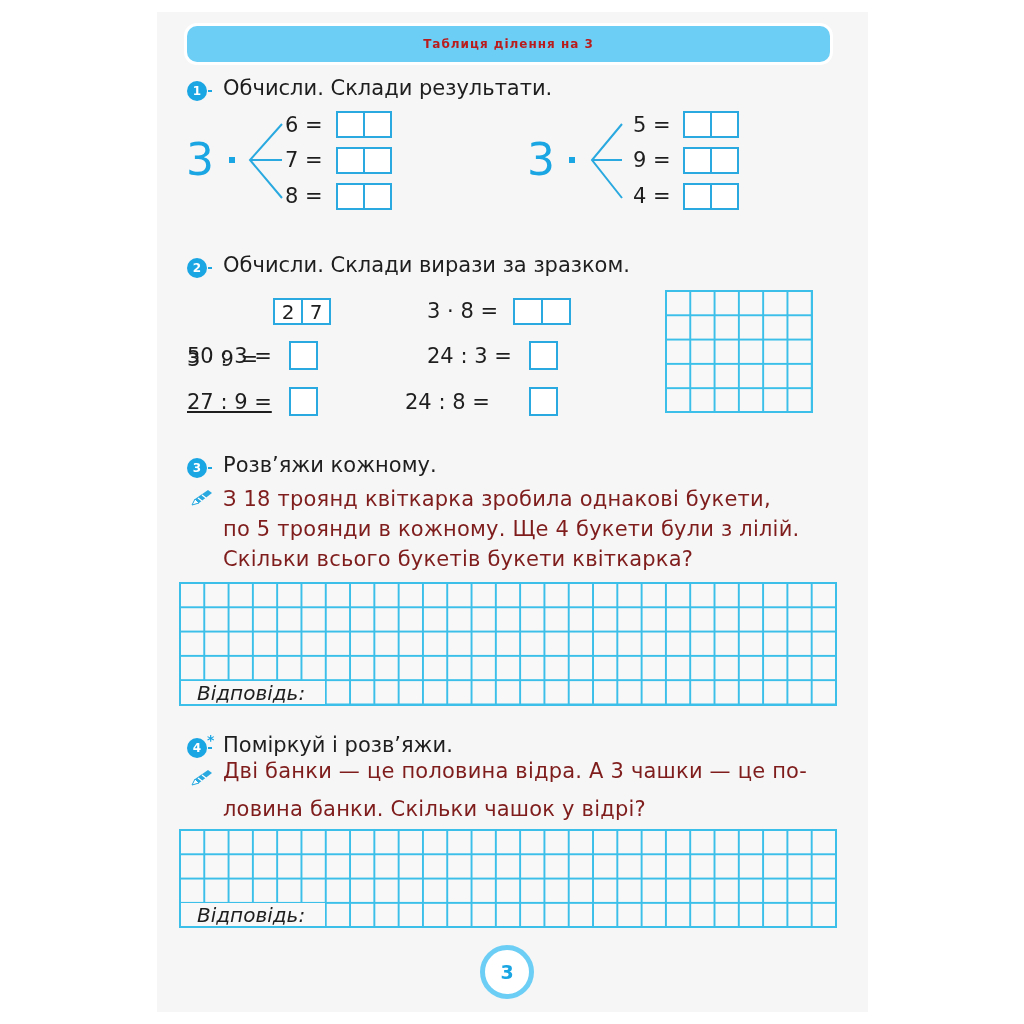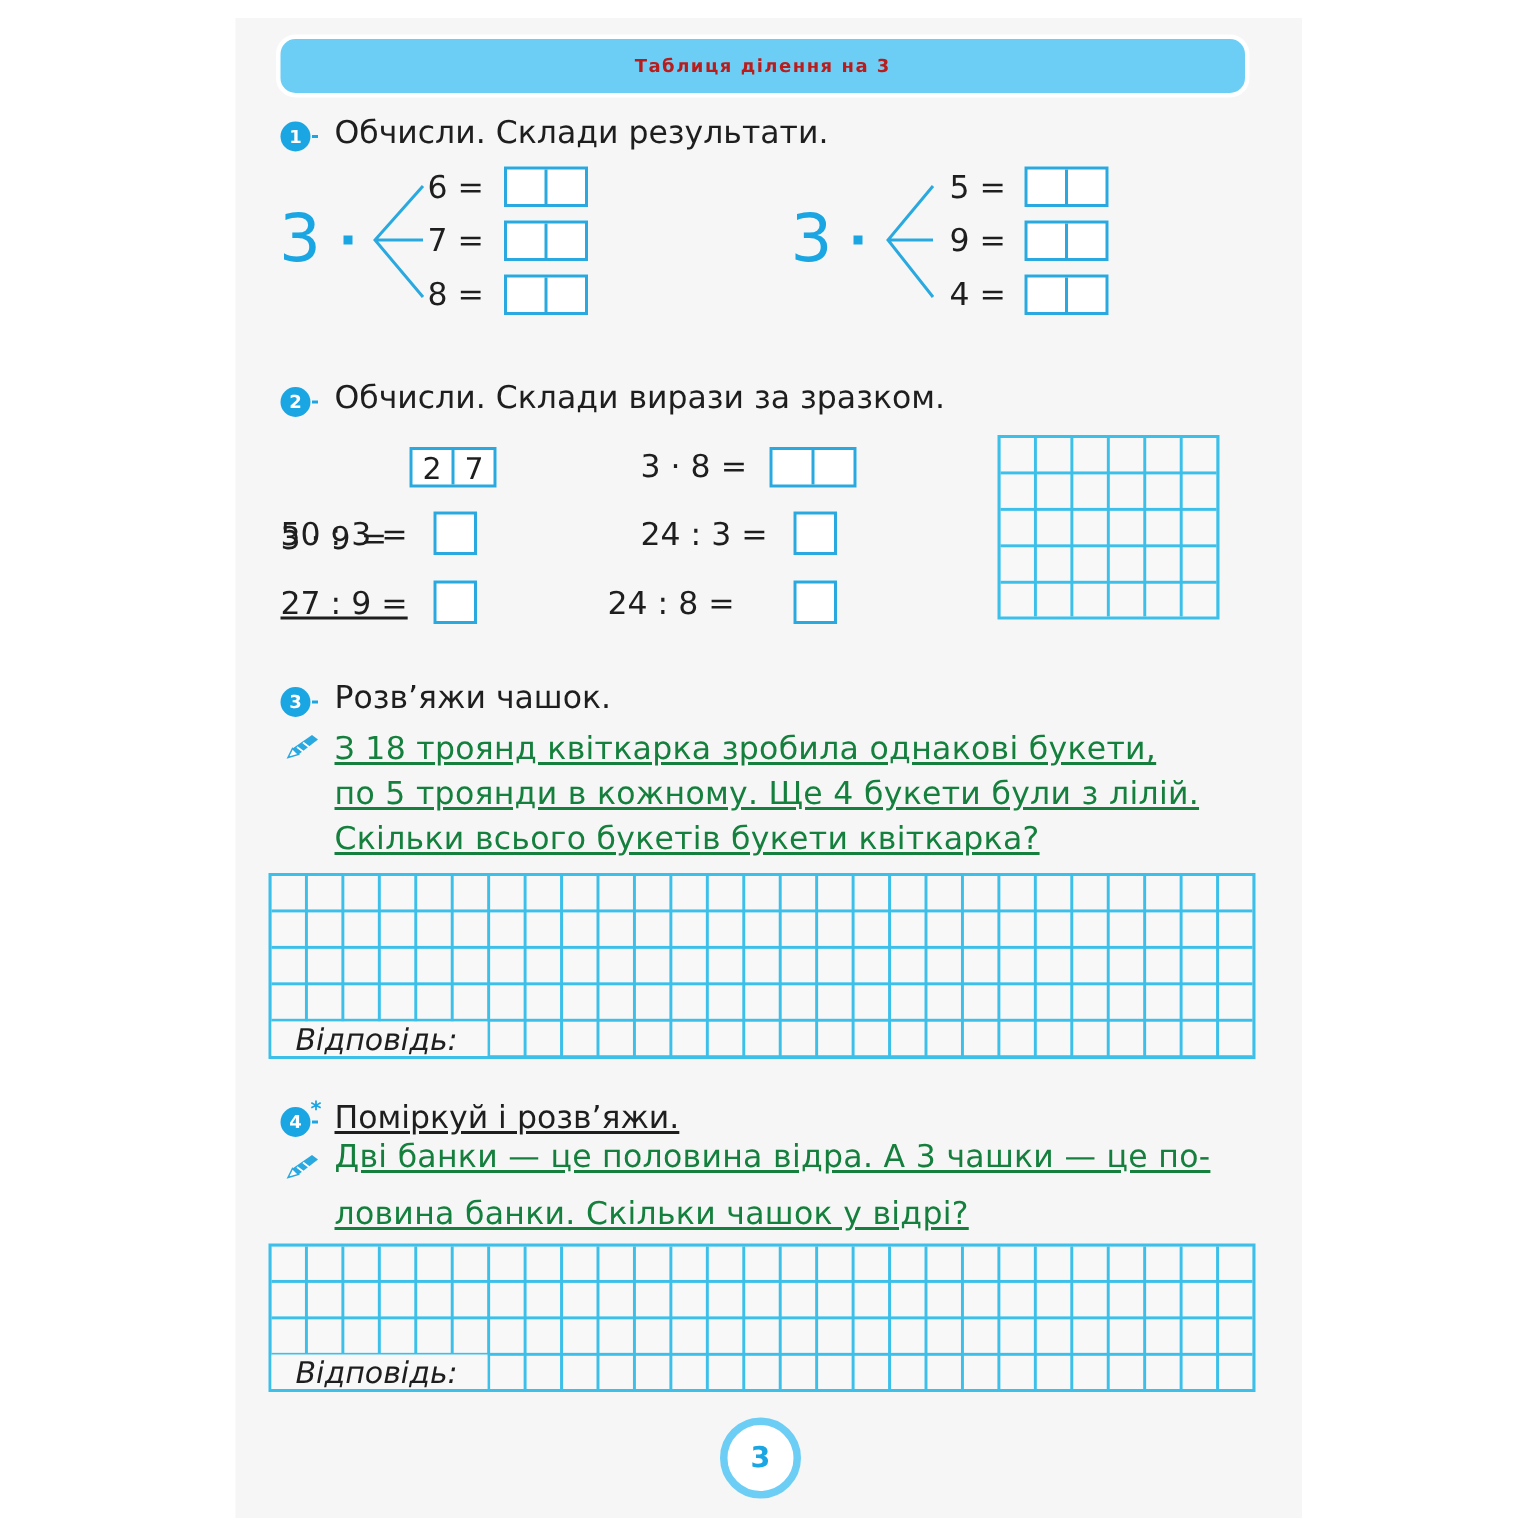--- a/index.html
+++ b/index.html
@@ -5,21 +5,21 @@
   html, body { margin:0; padding:0; background:#ffffff; }
   body { width:1024px; height:1024px; position:relative; overflow:hidden; font-family:"DejaVu Sans", sans-serif; color:#1e1e1e; }
   .page { position:absolute; left:157px; top:12px; width:711px; height:1000px; background:#f6f6f6; }
   .abs { position:absolute; }
   .header-bar { position:absolute; left:187px; top:26px; width:643px; height:36px; background:#6dcef5; border-radius:10px; box-shadow:0 0 0 3px #ffffff; display:flex; align-items:center; justify-content:center; }
   .header-title { color:#b91c1c; font-weight:bold; font-size:12px; letter-spacing:1px; }
   .task-num { position:absolute; width:20px; height:20px; border-radius:50%; background:#1aa5e3; color:#fff; font-size:12px; font-weight:bold; display:flex; align-items:center; justify-content:center; }
   .task-num::after { content:""; position:absolute; right:-5px; top:9px; width:4px; height:2px; background:#1aa5e3; }
   .task-star { position:absolute; color:#1aa5e3; font-size:14px; font-weight:bold; }
   .task-title { position:absolute; font-size:21px; color:#1e1e1e; white-space:nowrap; }
-  .body-text { position:absolute; font-size:21px; line-height:30px; color:#15803d; white-space:nowrap; letter-spacing:0.2px;text-decoration:underline; }
+  .body-text { position:absolute; font-size:21px; line-height:30px; color:#7f1d1d; white-space:nowrap; letter-spacing:0.2px; }
   .big3 { position:absolute; font-size:44px; color:#1aa5e3; line-height:44px; }
   .dot { position:absolute; width:6px; height:6px; background:#1aa5e3; }
   .eq { position:absolute; font-size:21px; line-height:26px; color:#1e1e1e; white-space:nowrap; }
   .box2 { position:absolute; width:56px; height:27px; border:2px solid #29a9df; box-sizing:border-box; display:flex; background:#fff; }
   .box2 span { flex:1; display:flex; align-items:center; justify-content:center; font-size:20px; color:#1e1e1e; }
   .box2 span:first-child { border-right:2px solid #29a9df; }
   .box1 { position:absolute; width:29px; height:29px; border:2px solid #29a9df; box-sizing:border-box; background:#fff; }
   .grid { position:absolute; box-sizing:border-box; border:2px solid #3cc0ea;
           background-color:#f8f8f8;
           background-image:
@@ -104,36 +104,36 @@
     <span></span>
   </div>
 <div class="eq" style="left:427px;top:343px;">24 : 3 =</div>
 <div class="box1" style="left:529px;top:341px;"></div>
 <div class="eq" style="left:405px;top:389px;text-align:center;">24 : 8 =</div>
 <div class="box1" style="left:529px;top:387px;"></div>
 
 <div class="grid" style="left:665px;top:290px;width:148px;height:123px;background-size:24.3px 24.3px;background-position:-2px -2px;"></div>
 
 <div class="task-num" style="left:187px;top:458px;">3</div>
-<div class="task-title" style="left:223px;top:453px;">Розв’яжи чашок.</div>
+<div class="task-title" style="left:223px;top:453px;">Розв’яжи кожному.</div>
 <svg class="pencil" style="left:189px;top:488px;" viewBox="0 0 26 20">
   <path d="M3 17 L6 11 L19 2 L23 5 L10 15 Z" fill="#29a9df"></path>
   <path d="M3 17 L6 11 L10 15 Z" fill="#ffffff" stroke="#29a9df" stroke-width="1"></path>
   <path d="M9 10 L13 13 M13 7 L17 10" stroke="#ffffff" stroke-width="1.2"></path>
 </svg>
 <div class="body-text" style="left:223px;top:484px;">З 18 троянд квіткарка зробила однакові букети,</div>
 <div class="body-text" style="left:223px;top:514px;">по 5 троянди в кожному. Ще 4 букети були з лілій.</div>
 <div class="body-text" style="left:223px;top:544px;">Скільки всього букетів букети квіткарка?</div>
 
 <div class="grid" style="left:179px;top:582px;width:658px;height:124px;background-size:24.3px 24.3px;background-position:-2px -2px;"></div>
 <div class="answer-label" style="left:181px;top:681px;width:144px;height:23px;">Відповідь:</div>
 
 <div class="task-num" style="left:187px;top:738px;">4</div>
 <div class="task-star" style="left:207px;top:732px;">*</div>
-<div class="task-title" style="left:223px;top:733px;text-decoration:underline;">Поміркуй і розв’яжи.</div>
+<div class="task-title" style="left:223px;top:733px;">Поміркуй і розв’яжи.</div>
 <svg class="pencil" style="left:189px;top:768px;" viewBox="0 0 26 20">
   <path d="M3 17 L6 11 L19 2 L23 5 L10 15 Z" fill="#29a9df"></path>
   <path d="M3 17 L6 11 L10 15 Z" fill="#ffffff" stroke="#29a9df" stroke-width="1"></path>
   <path d="M9 10 L13 13 M13 7 L17 10" stroke="#ffffff" stroke-width="1.2"></path>
 </svg>
 <div class="body-text" style="left:223px;top:756px;">Дві банки — це половина відра. А 3 чашки — це по-</div>
 <div class="body-text" style="left:223px;top:794px;">ловина банки. Скільки чашок у відрі?</div>
 
 <div class="grid" style="left:179px;top:829px;width:658px;height:99px;background-size:24.3px 24.3px;background-position:-2px -2px;"></div>
 <div class="answer-label" style="left:181px;top:903px;width:144px;height:23px;">Відповідь:</div>

